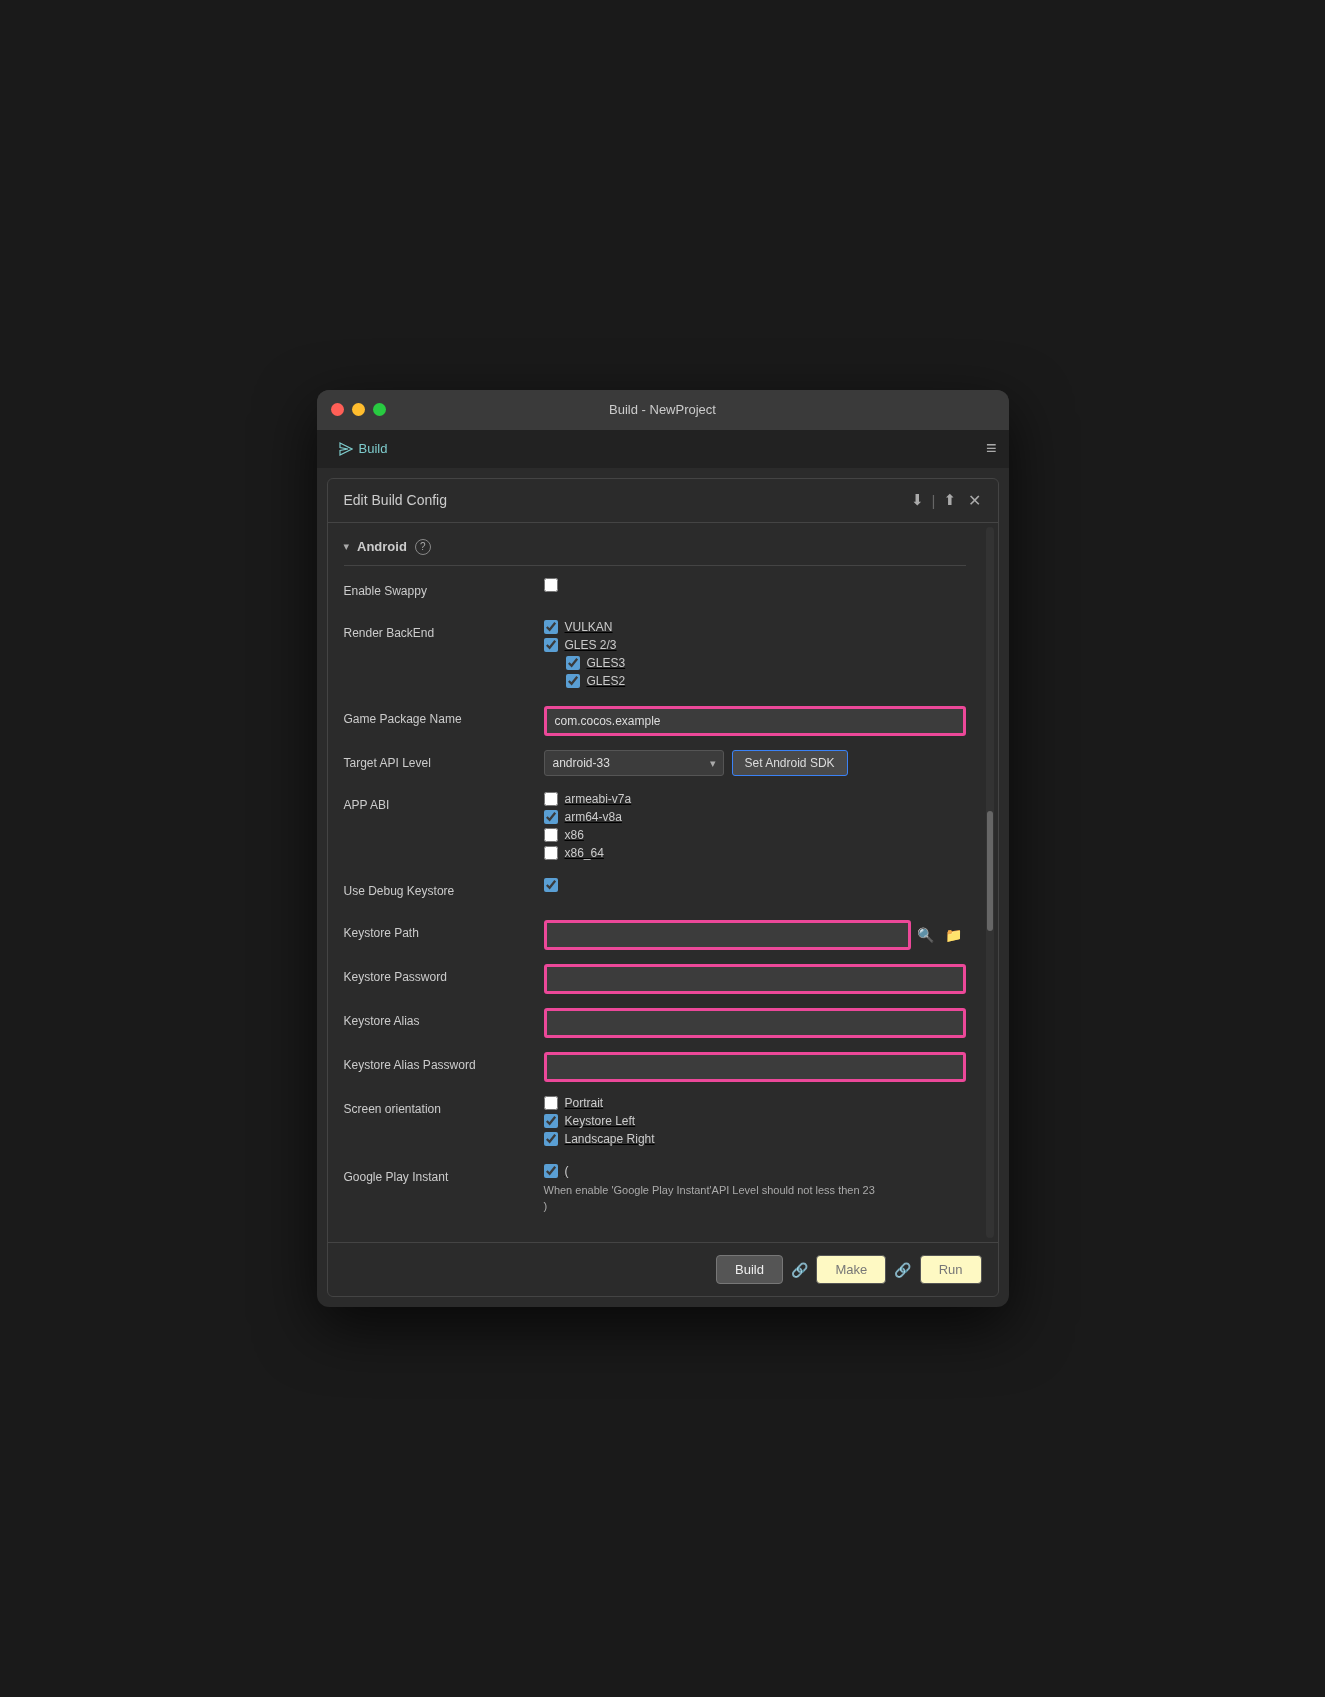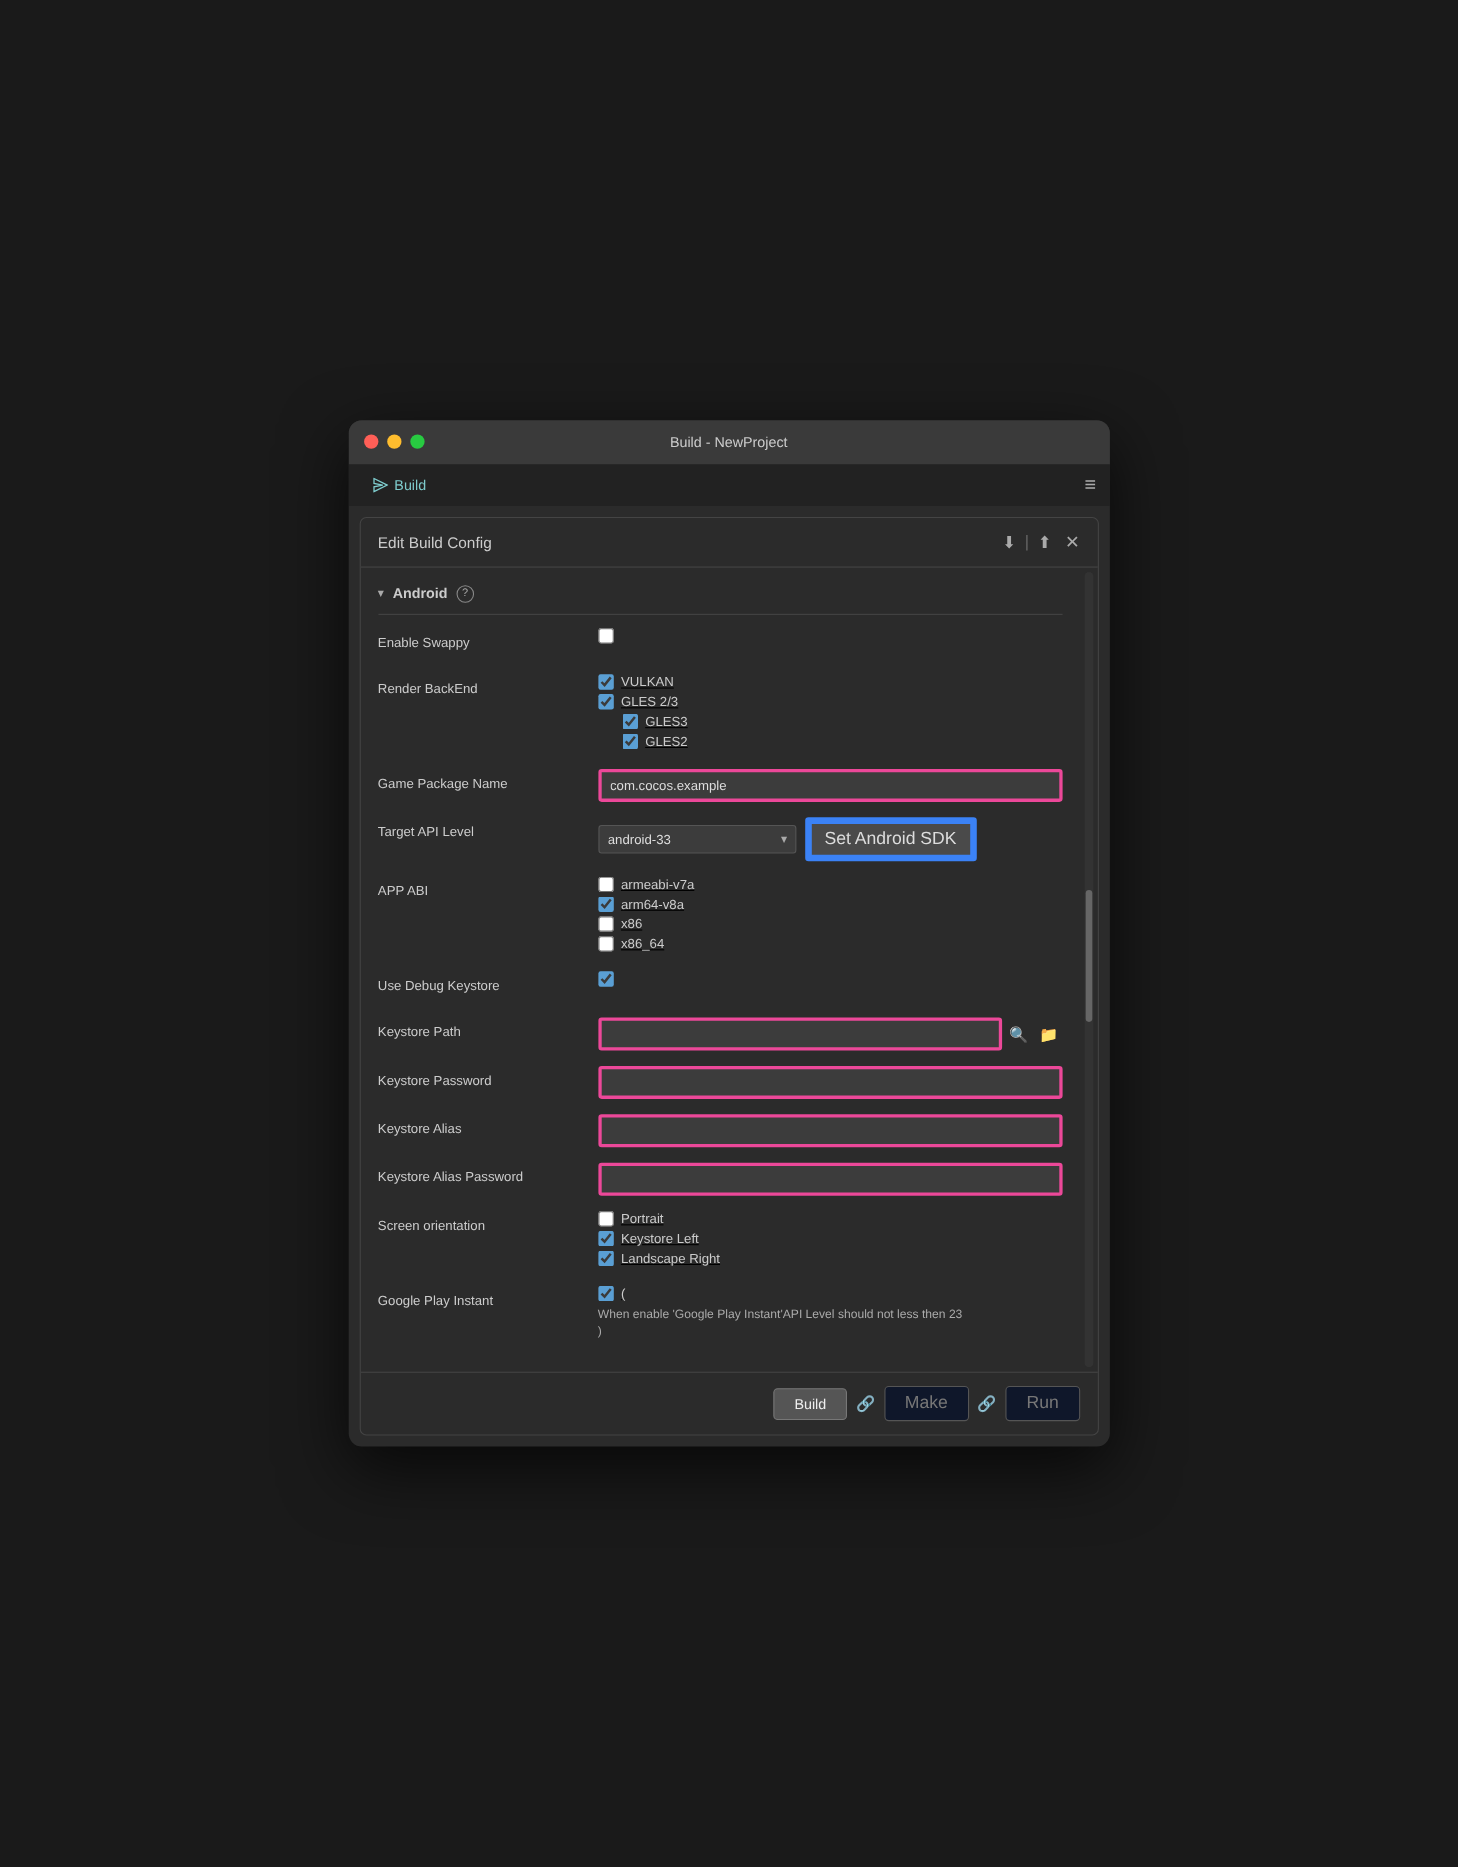--- a/index.html
+++ b/index.html
@@ -249,24 +249,24 @@
       position: absolute;
       right: 8px;
       top: 50%;
       transform: translateY(-50%);
       color: #aaa;
       font-size: 11px;
       pointer-events: none;
     }
     .btn-secondary {
       background: #4a4a4a;
-      border: 6px solid #3b82f6;
+      border: 1px solid #3b82f6;
       border-radius: 3px;
       color: #ddd;
-      font-size: 16px;
+      font-size: 12px;
       padding: 5px 12px;
       cursor: pointer;
     }
 
     
     .keystore-path-row {
       display: flex;
       align-items: center;
       gap: 4px;
     }
@@ -303,25 +303,25 @@
       background: #555;
       border: 1px solid #777;
       border-radius: 4px;
       color: #eee;
       font-size: 13px;
       padding: 6px 18px;
       cursor: pointer;
       font-weight: 500;
     }
     .btn-disabled {
-      background: #0f172a;
+      background: #fef9c3;
       border: 1px solid #555;
       border-radius: 4px;
       color: #777;
-      font-size: 16px;
+      font-size: 13px;
       padding: 6px 18px;
       cursor: not-allowed;
     }
     .link-icon {
       color: #888;
       font-size: 14px;
     }
 
     .indented-checkbox {
       margin-left: 22px;

